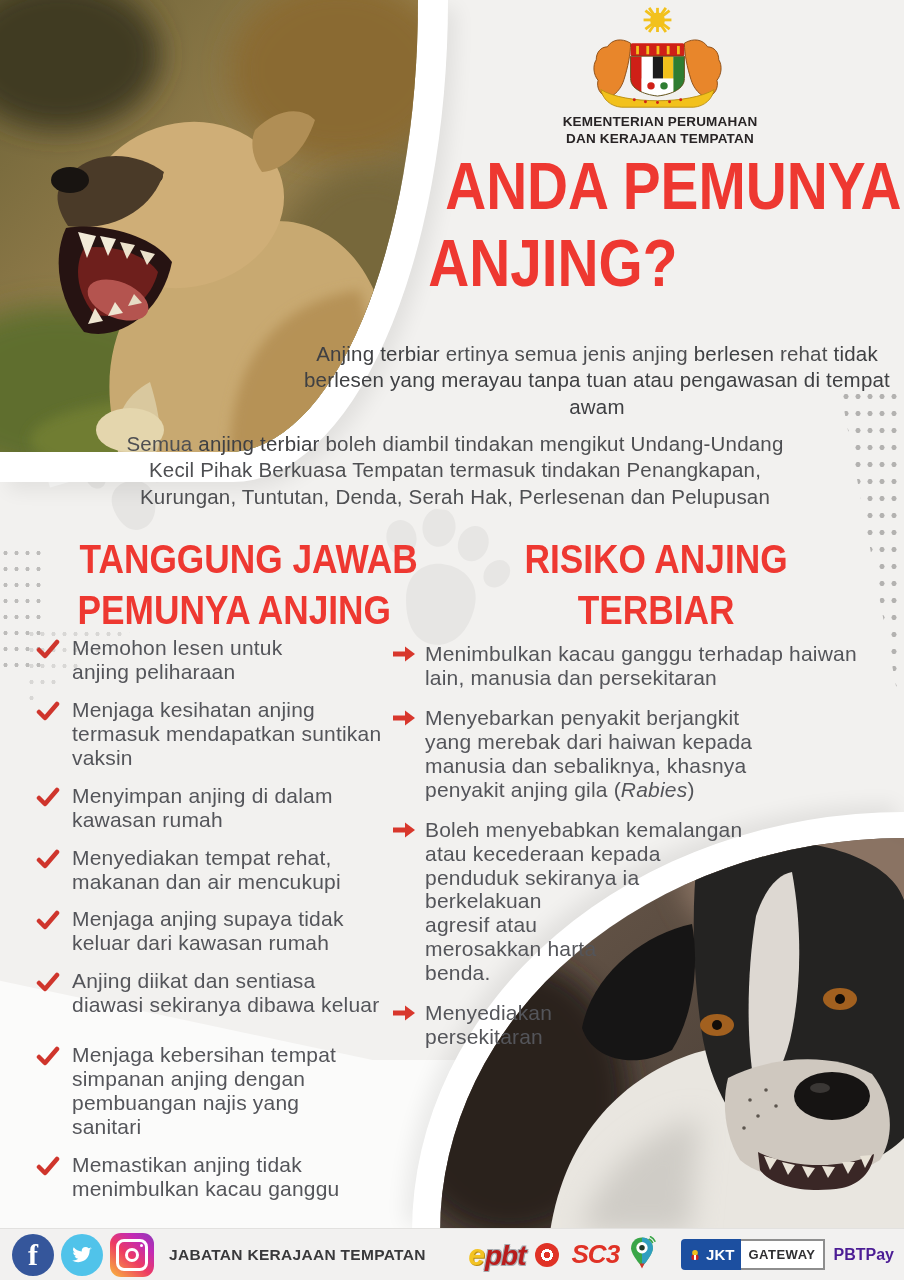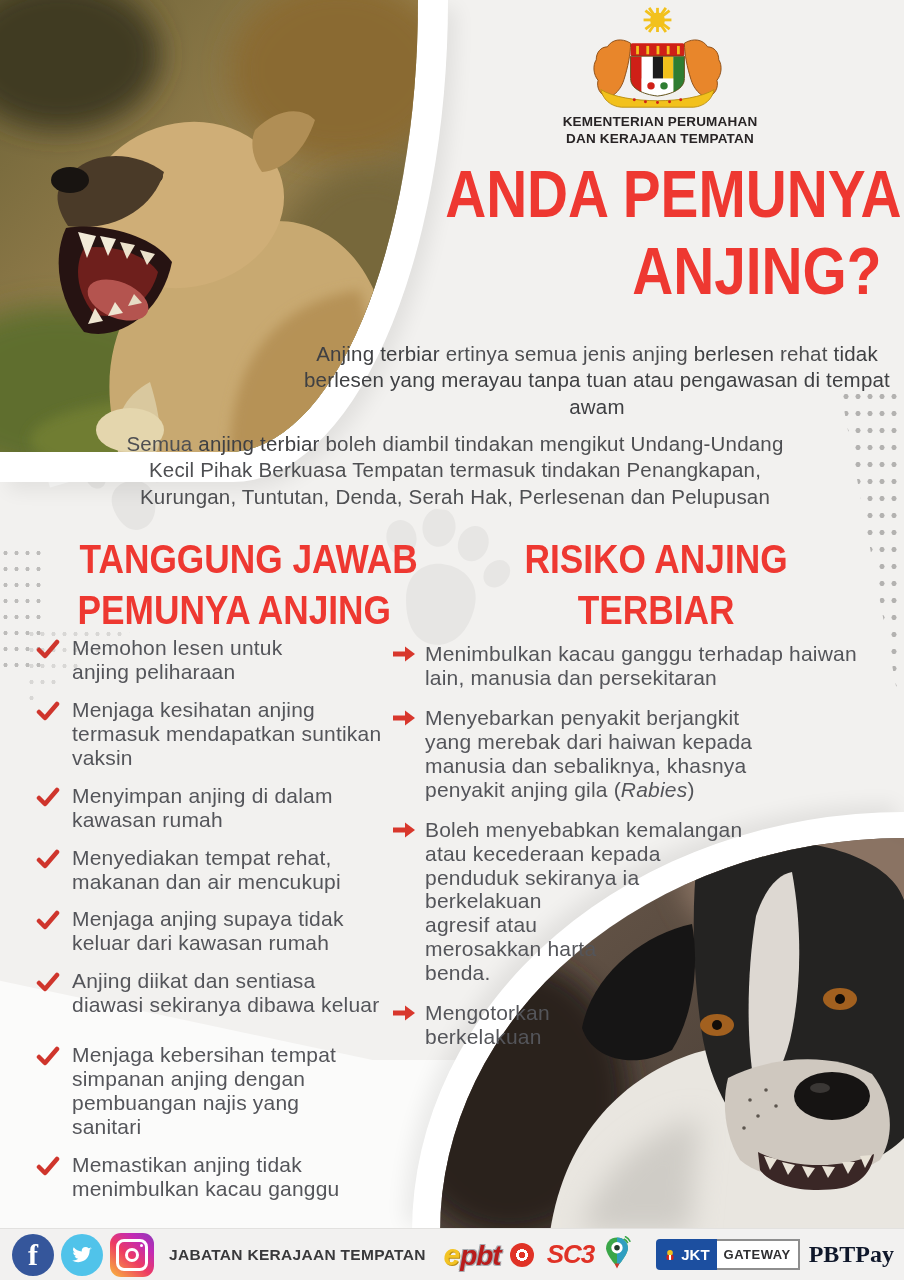--- a/index.html
+++ b/index.html
@@ -35,21 +35,21 @@
                      border-top-left-radius:100% 100%;z-index:2;
                      box-shadow:-8px -8px 20px rgba(0,0,0,.07);}
   .photo-bottom{position:absolute;right:0;top:838px;width:464px;height:394px;overflow:hidden;
                 border-top-left-radius:100% 100%;z-index:2;}
   .photo-top svg,.photo-bottom svg{display:block;}
   
   .crest{position:absolute;left:585px;top:6px;z-index:3;}
   .ministry{position:absolute;left:540px;top:114px;width:240px;text-align:center;z-index:3;
             font-size:13.5px;font-weight:bold;color:#282425;letter-spacing:.2px;line-height:1.25;}
   
-  .title{position:absolute;left:408px;top:156px;width:494px;text-align:right;z-index:3;}
+  .title{position:absolute;left:408px;top:148px;width:494px;text-align:left;z-index:3;}
   .title .line{display:block;font-size:66px;font-weight:bold;color:#ee3831;line-height:1.16;
                letter-spacing:0;}
   .cond{display:inline-block;transform:scaleX(.86);transform-origin:center;white-space:nowrap;}
   
   .intro{position:absolute;z-index:3;text-align:center;color:#4e4f52;font-size:20.5px;
          line-height:1.3;letter-spacing:.2px;}
   .intro1{left:290px;top:320px;width:614px;}
   .intro2{left:105px;top:410px;width:700px;}
   .bb{font-weight:normal;color:#3f4043;}
   .ii{font-style:italic;}
@@ -100,21 +100,21 @@
   .osc{display:flex;align-items:center;gap:13px;}
   .osc-circle{width:24px;height:24px;border-radius:50%;
               background:radial-gradient(circle at 50% 50%,#e03226 0 3px,#fff 3px 6px,#e03226 6px);}
   .osc-text{font-size:26px;font-weight:bold;font-style:italic;color:#e03226;letter-spacing:-1px;}
   .jkt-badge{display:flex;align-items:center;height:31px;}
   .jkt-blue{background:#1c4fa0;color:#fff;display:flex;align-items:center;gap:4px;height:100%;
             padding:0 7px;border-radius:4px 0 0 4px;font-weight:bold;font-size:15px;margin-left:16px;}
   .gateway{height:100%;display:flex;align-items:center;background:#fff;border:2px solid #8e8e8e;
            border-left:none;padding:0 7px;font-weight:bold;font-size:13px;color:#2f2f31;
            letter-spacing:.5px;box-sizing:border-box;}
-  .pbtpay{font-size:24px;font-weight:bold;color:#0f172a;font-family:Liberation Serif, serif;}
+  .pbtpay{font-size:16px;font-weight:bold;color:#4c1d95;}
 </style>
 </head>
 <body>
 
 <div class="poster">
 
   <div class="swoosh1"></div>
   <div class="swoosh1b"></div>
   <div class="swoosh2"></div>
 
@@ -377,21 +377,21 @@
         <div class="rtxt"><span>Boleh menyebabkan kemalangan atau kecederaan kepada penduduk sekiranya ia berkelakuan agresif atau merosakkan harta benda.</span></div>
       </div>
 
       <div class="ritem">
         <span class="arr">
           <svg width="24" height="16" viewBox="0 0 24 16">
             <rect x="1" y="5.5" width="13" height="5" fill="#d8372c"></rect>
             <polygon points="13,0.5 23,8 13,15.5" fill="#d8372c"></polygon>
           </svg>
         </span>
-        <div class="rtxt"><span>Mengotorkan berkelakuan</span></div>
+        <div class="rtxt"><span>Menyediakan persekitaran</span></div>
       </div>
     </div>
 
   <div class="photo-bottom-halo"></div>
   <div class="photo-bottom">
     <svg width="464" height="394" viewBox="0 0 464 394">
       <defs>
         <linearGradient id="gbot" x1="0" y1="0" x2="1" y2="1">
           <stop offset="0" stop-color="#6d5b4c"></stop>
             <stop offset="1" stop-color="#403731"></stop>

